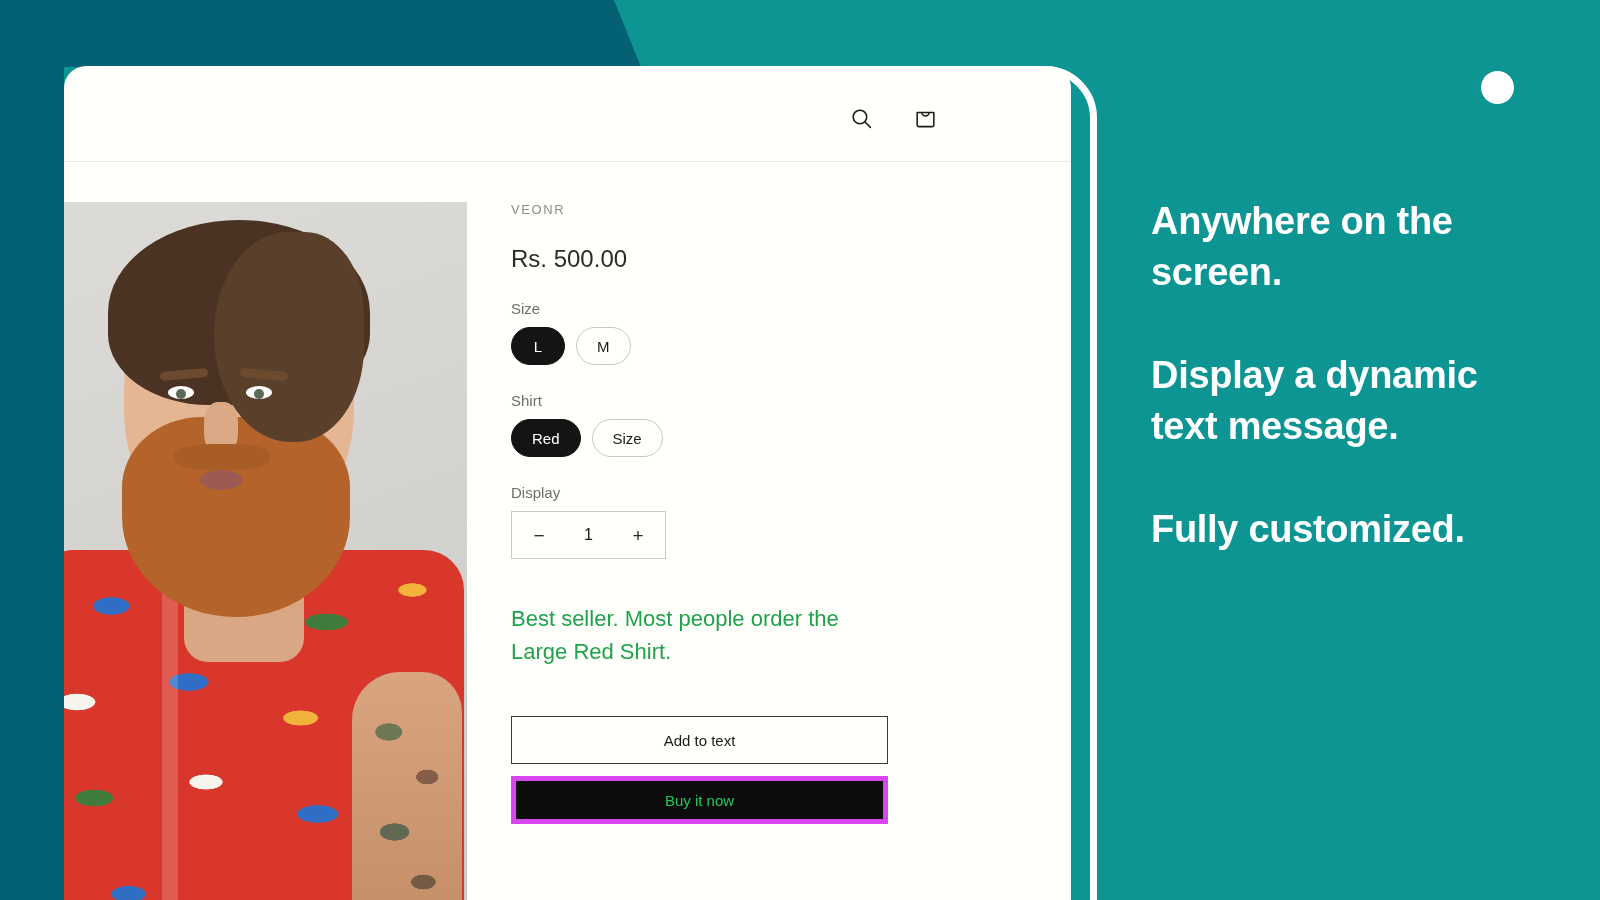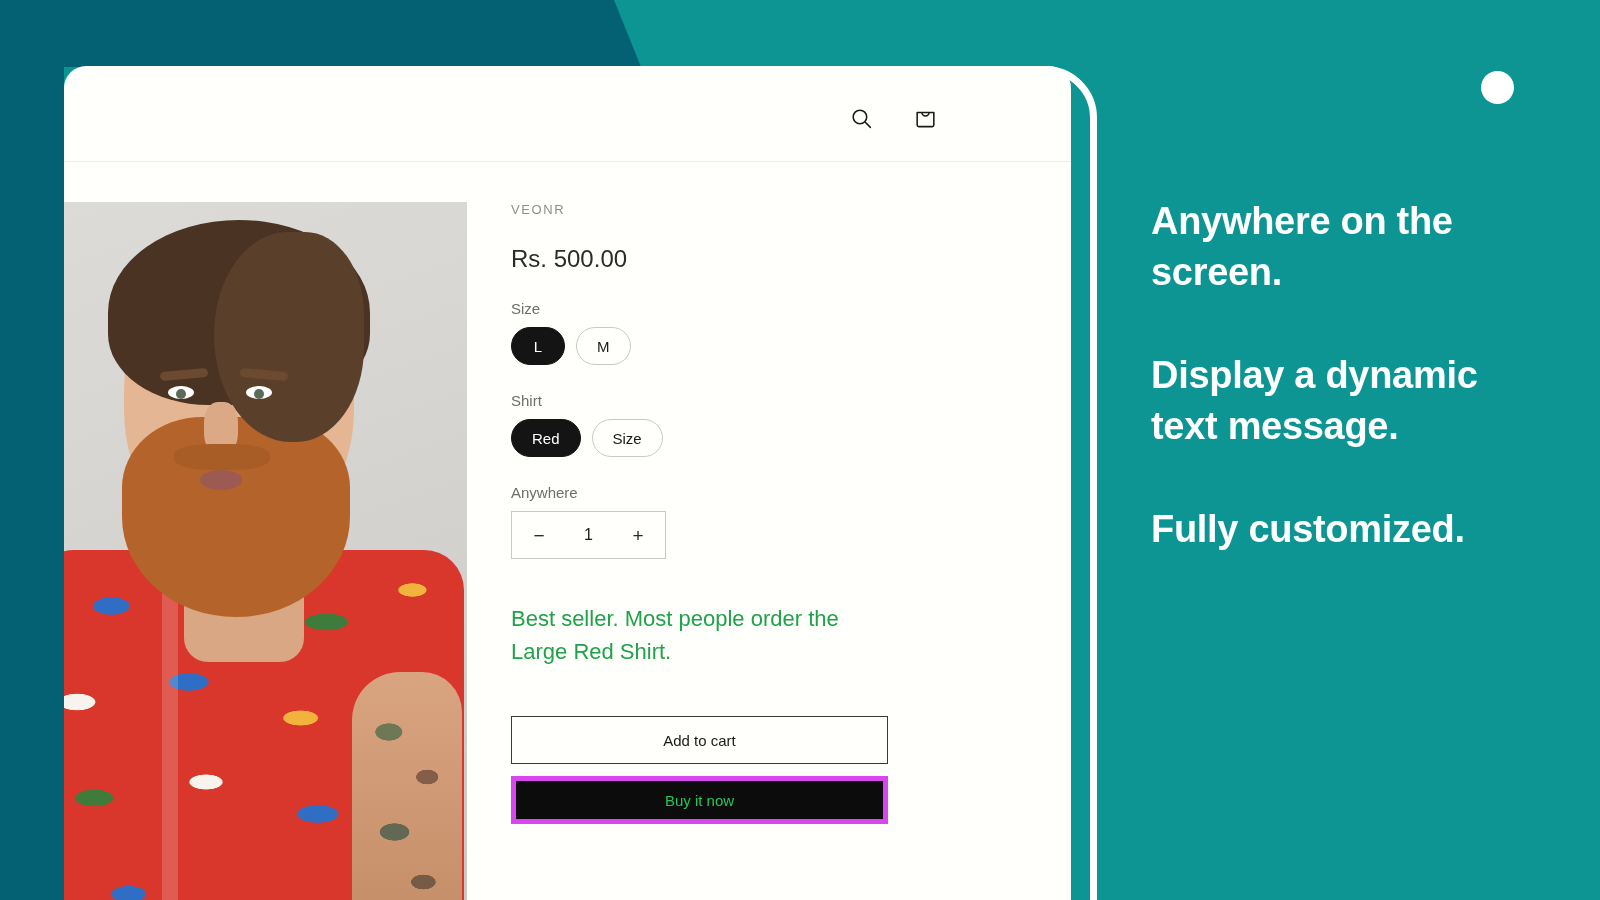--- a/index.html
+++ b/index.html
@@ -390,31 +390,31 @@
           <button class="pill selected">L</button>
           <button class="pill">M</button>
         </div>
 
         <div class="opt-label">Shirt</div>
         <div class="pill-row">
           <button class="pill selected">Red</button>
           <button class="pill">Size</button>
         </div>
 
-        <div class="opt-label">Anywhere</div>
+        <div class="opt-label">Display</div>
         <div class="qty">
           <button>−</button>
           <span class="qv">1</span>
           <button>+</button>
         </div>
 
         <div class="promo">Best seller. Most people order the Large Red Shirt.</div>
 
         <div class="cta">
-          <button class="btn btn-outline">Add to cart</button>
+          <button class="btn btn-outline">Add to text</button>
           <button class="btn btn-solid">Buy it now</button>
         </div>
 
       </div>
     </div>
   </div>
 
   <div class="dot"></div>
 
   <div class="marketing">

